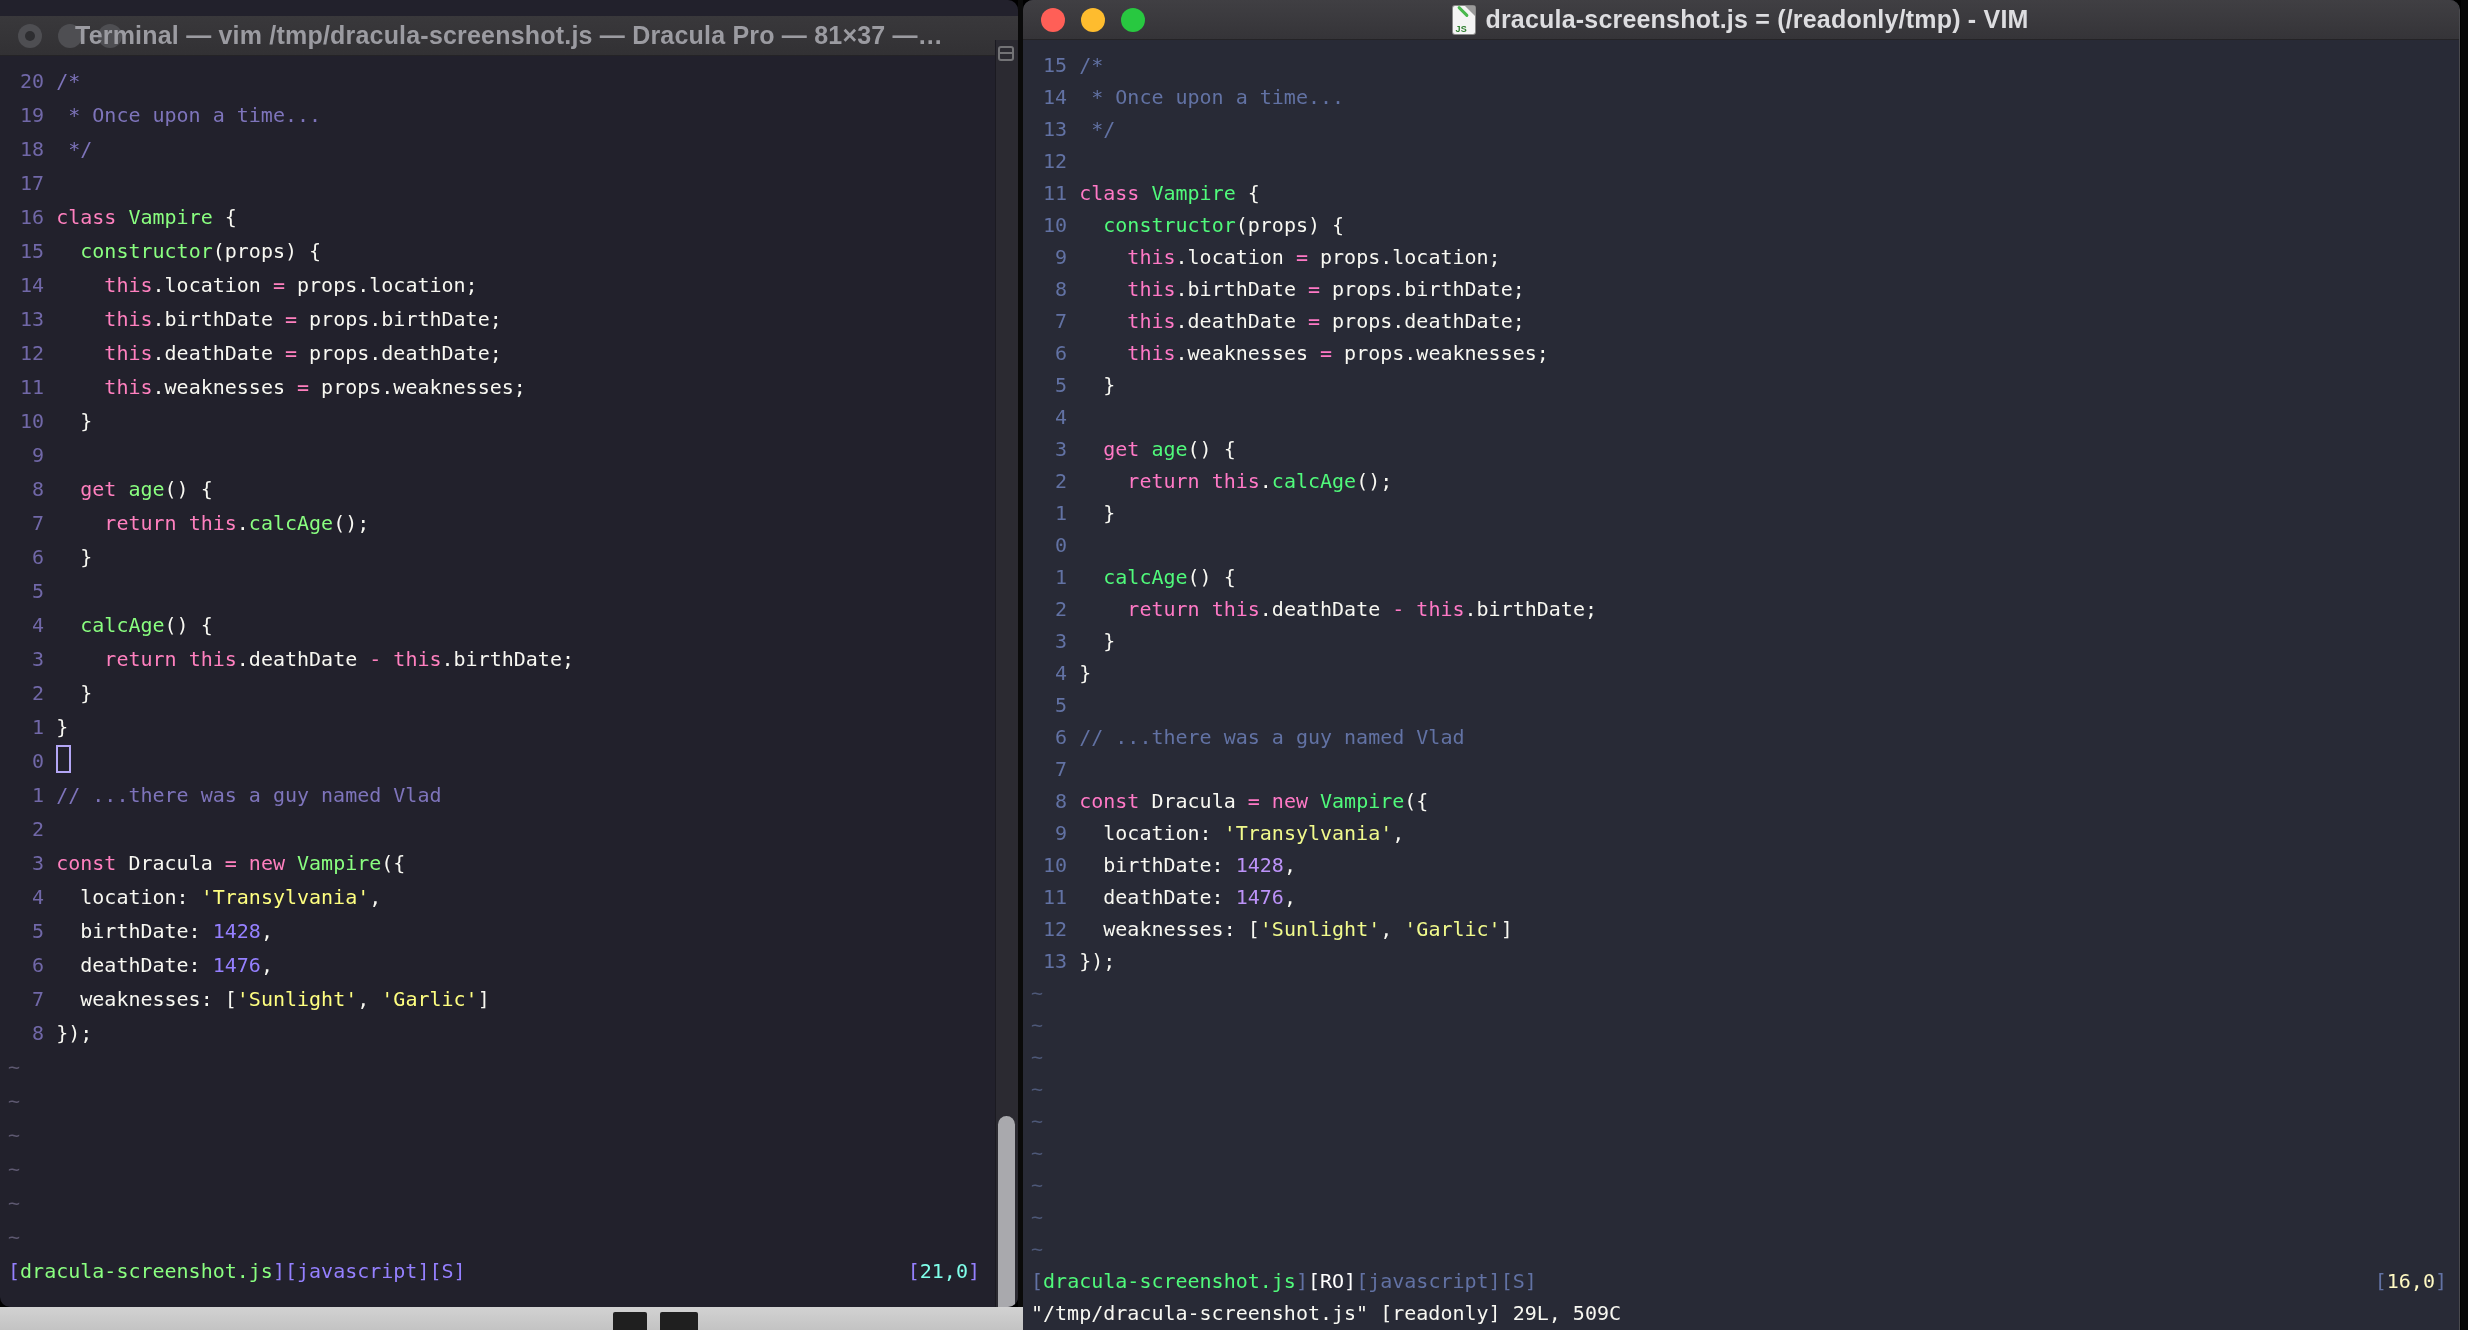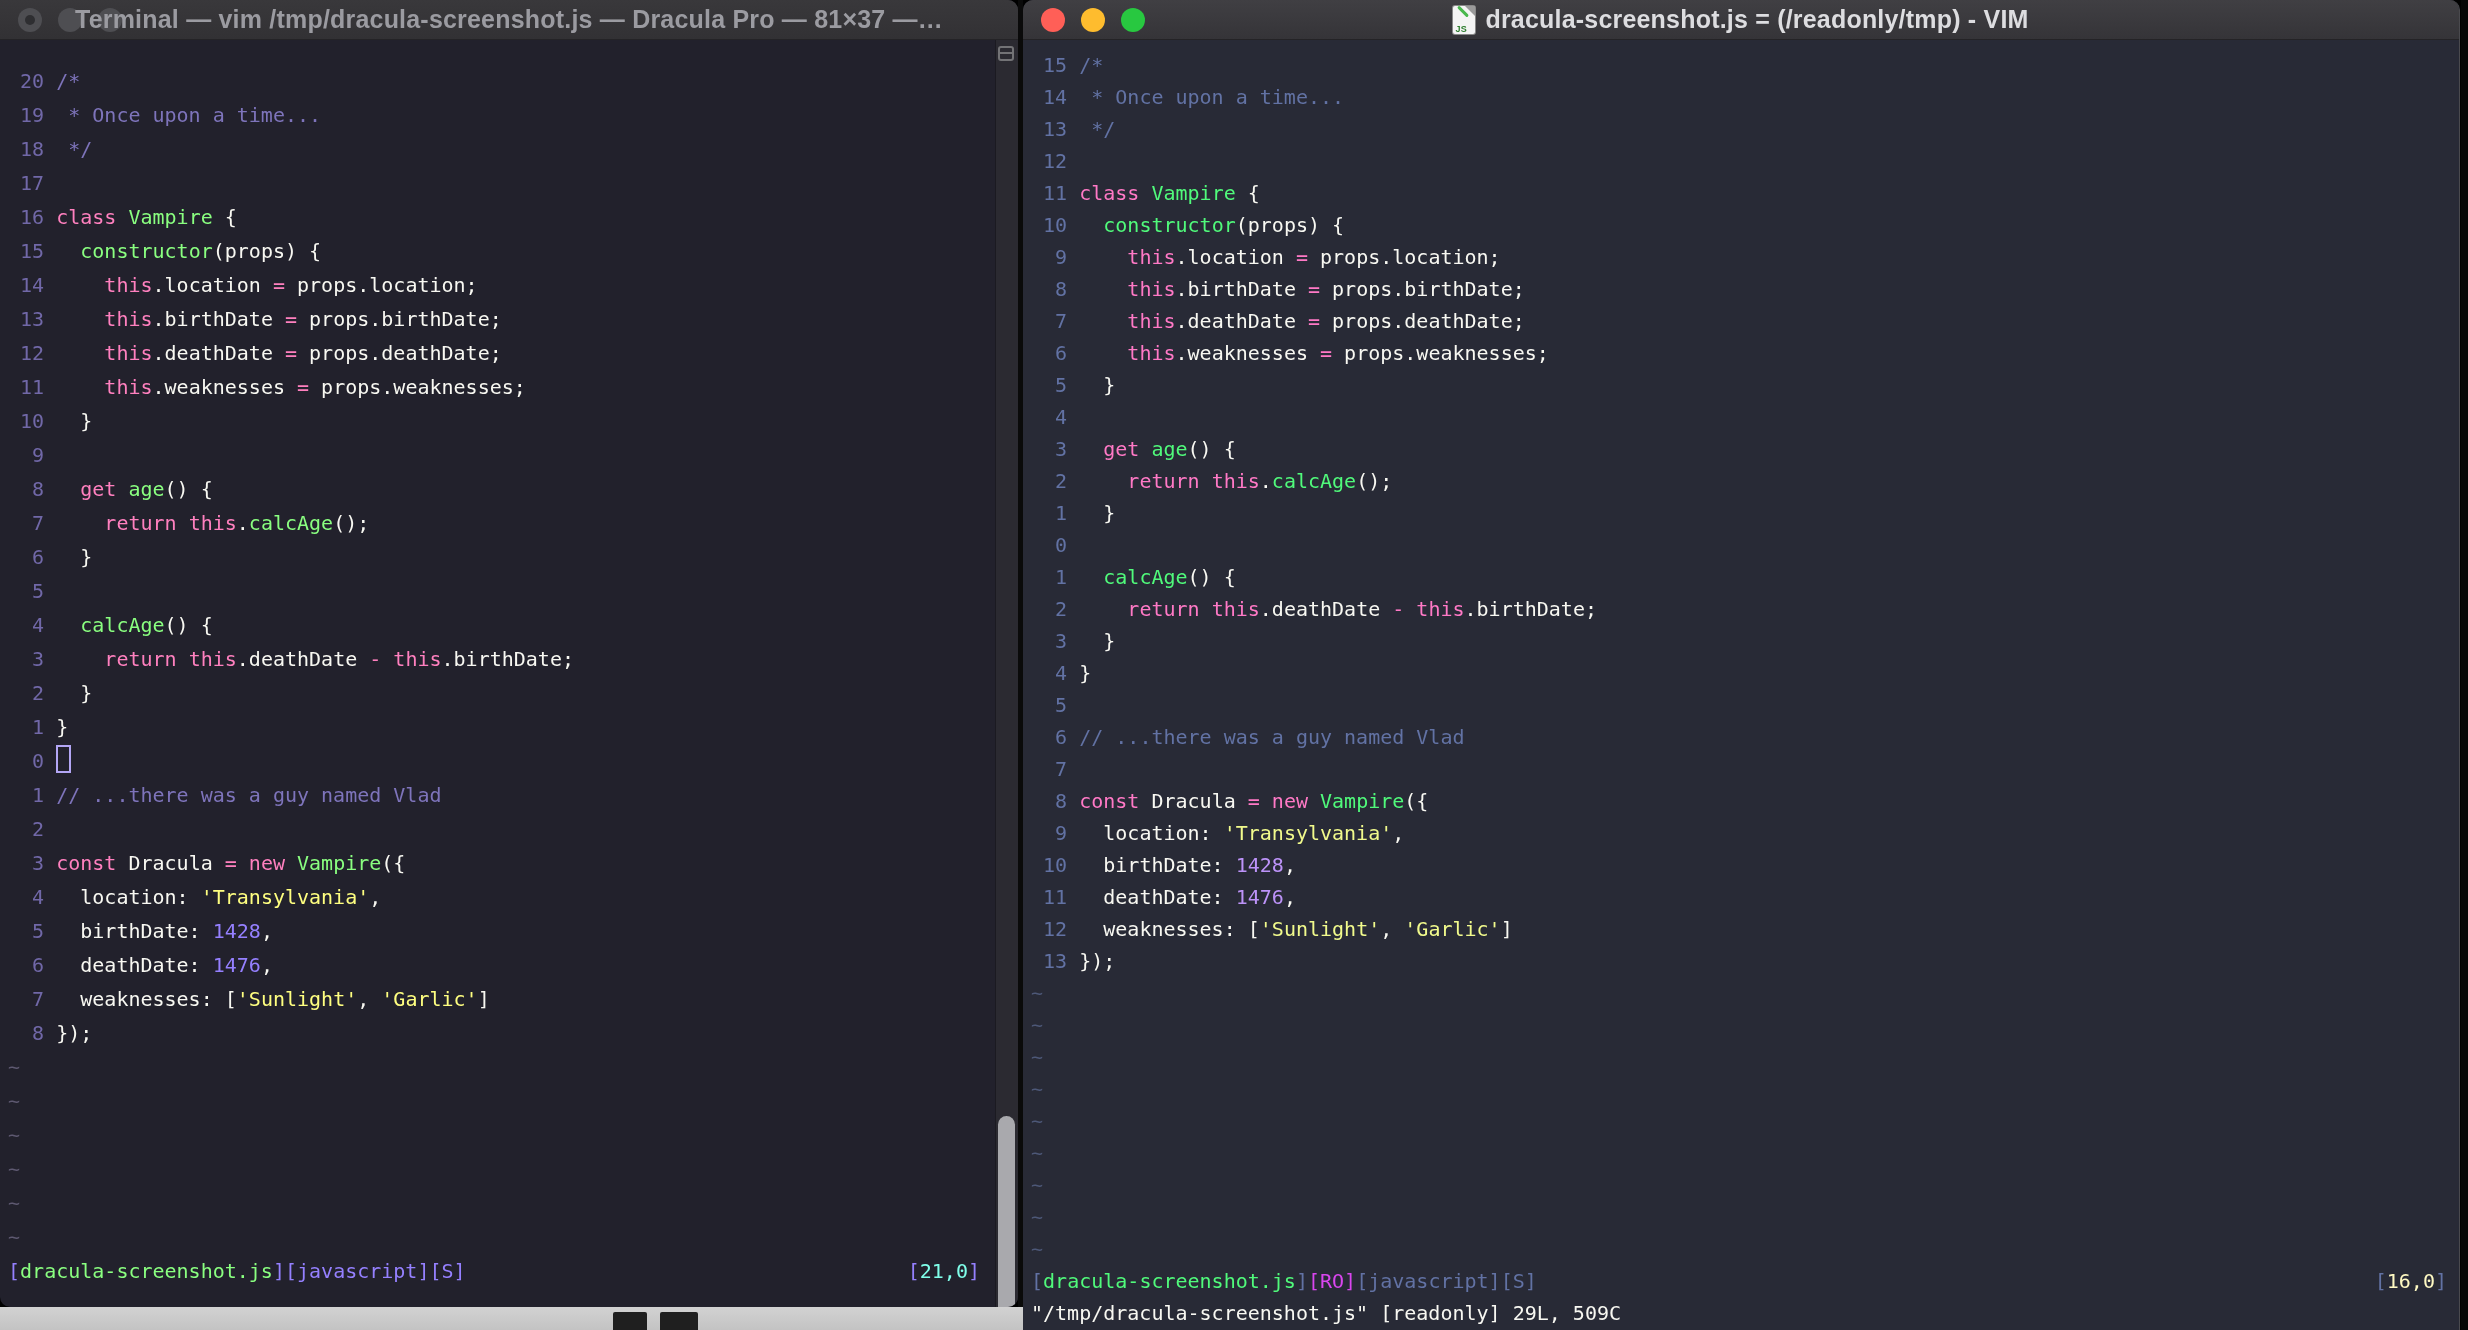--- a/index.html
+++ b/index.html
@@ -3,21 +3,21 @@
 <meta charset="utf-8">
 <style>
   html,body{margin:0;padding:0;}
   body{width:2468px;height:1330px;background:#000;position:relative;overflow:hidden;
        font-family:"DejaVu Sans Mono", monospace;}
   .window{position:absolute;box-sizing:border-box;}
   
   .titlebar{position:absolute;left:0;top:0;right:0;height:40px;
     background:linear-gradient(#403f43,#353438);border-bottom:1px solid #242326;
     display:flex;align-items:center;box-sizing:border-box;}
-  .titlebar.inactive{background:linear-gradient(#39383b,#323134);}
+  .titlebar.inactive{background:linear-gradient(#39383b,#323134);margin-top:16px;}
   .traffic{display:flex;gap:16px;margin-left:18px;}
   .light{width:24px;height:24px;border-radius:50%;position:relative;}
   .title-text{position:absolute;left:0;right:0;text-align:center;
     font-family:"Liberation Sans",sans-serif;font-size:25px;font-weight:700;
     letter-spacing:.2px;white-space:nowrap;}
   .doc-icon{display:inline-block;width:22px;height:28px;background:#f4f4f4;border-radius:2px;
     position:relative;vertical-align:-6px;margin-right:10px;box-shadow:0 0 0 1px #888;}
   .doc-icon:before{content:"";position:absolute;right:0;top:0;border:5px solid;
     border-color:#9a9a9a #9a9a9a #f4f4f4 #f4f4f4;}
   .doc-icon:after{content:"JS";position:absolute;left:2px;bottom:0px;
@@ -49,21 +49,21 @@
   #left-window  .k{color:#ff80bf;}    #right-window .k{color:#ff79c6;}
   #left-window  .o{color:#ff80bf;}    #right-window .o{color:#ff79c6;}
   #left-window  .f{color:#8aff80;}    #right-window .f{color:#50fa7b;}
   #left-window  .s{color:#ffff80;}    #right-window .s{color:#f1fa8c;}
   #left-window  .n{color:#9580ff;}    #right-window .n{color:#bd93f9;}
   .w{color:#f8f8f2;}
   #left-window  .tilde{color:#5e5971;} #right-window .tilde{color:#4d5878;}
   #left-window  .file{color:#8aff80;} #right-window .file{color:#50fa7b;}
   #left-window  .tag{color:#9580ff;}  #right-window .tag{color:#6272a4;}
   #left-window  .pos{color:#80ffea;}  #right-window .pos{color:#fef9c3;}
-  .ro{color:#d946ef;}
+  .ro{color:#ffffff;}
   .status-right{position:absolute;top:0;}
   #left-window .status-right{right:14px;}
   #right-window .status-right{right:2px;}
   .cursor-hollow{display:inline-block;width:11px;height:24px;border:2px solid #b3a6f5;
     vertical-align:-5px;}
   
   #bottom-strip{position:absolute;left:0;top:1307px;width:1023px;height:23px;
     background:linear-gradient(#d2d2d2,#c3c3c3);}
   .glyph-bar{position:absolute;top:5px;height:18px;background:#1f1f1f;border-radius:2px 2px 0 0;}
   #right-edge{position:absolute;left:2461px;top:0;width:7px;height:1330px;background:#060606;}

